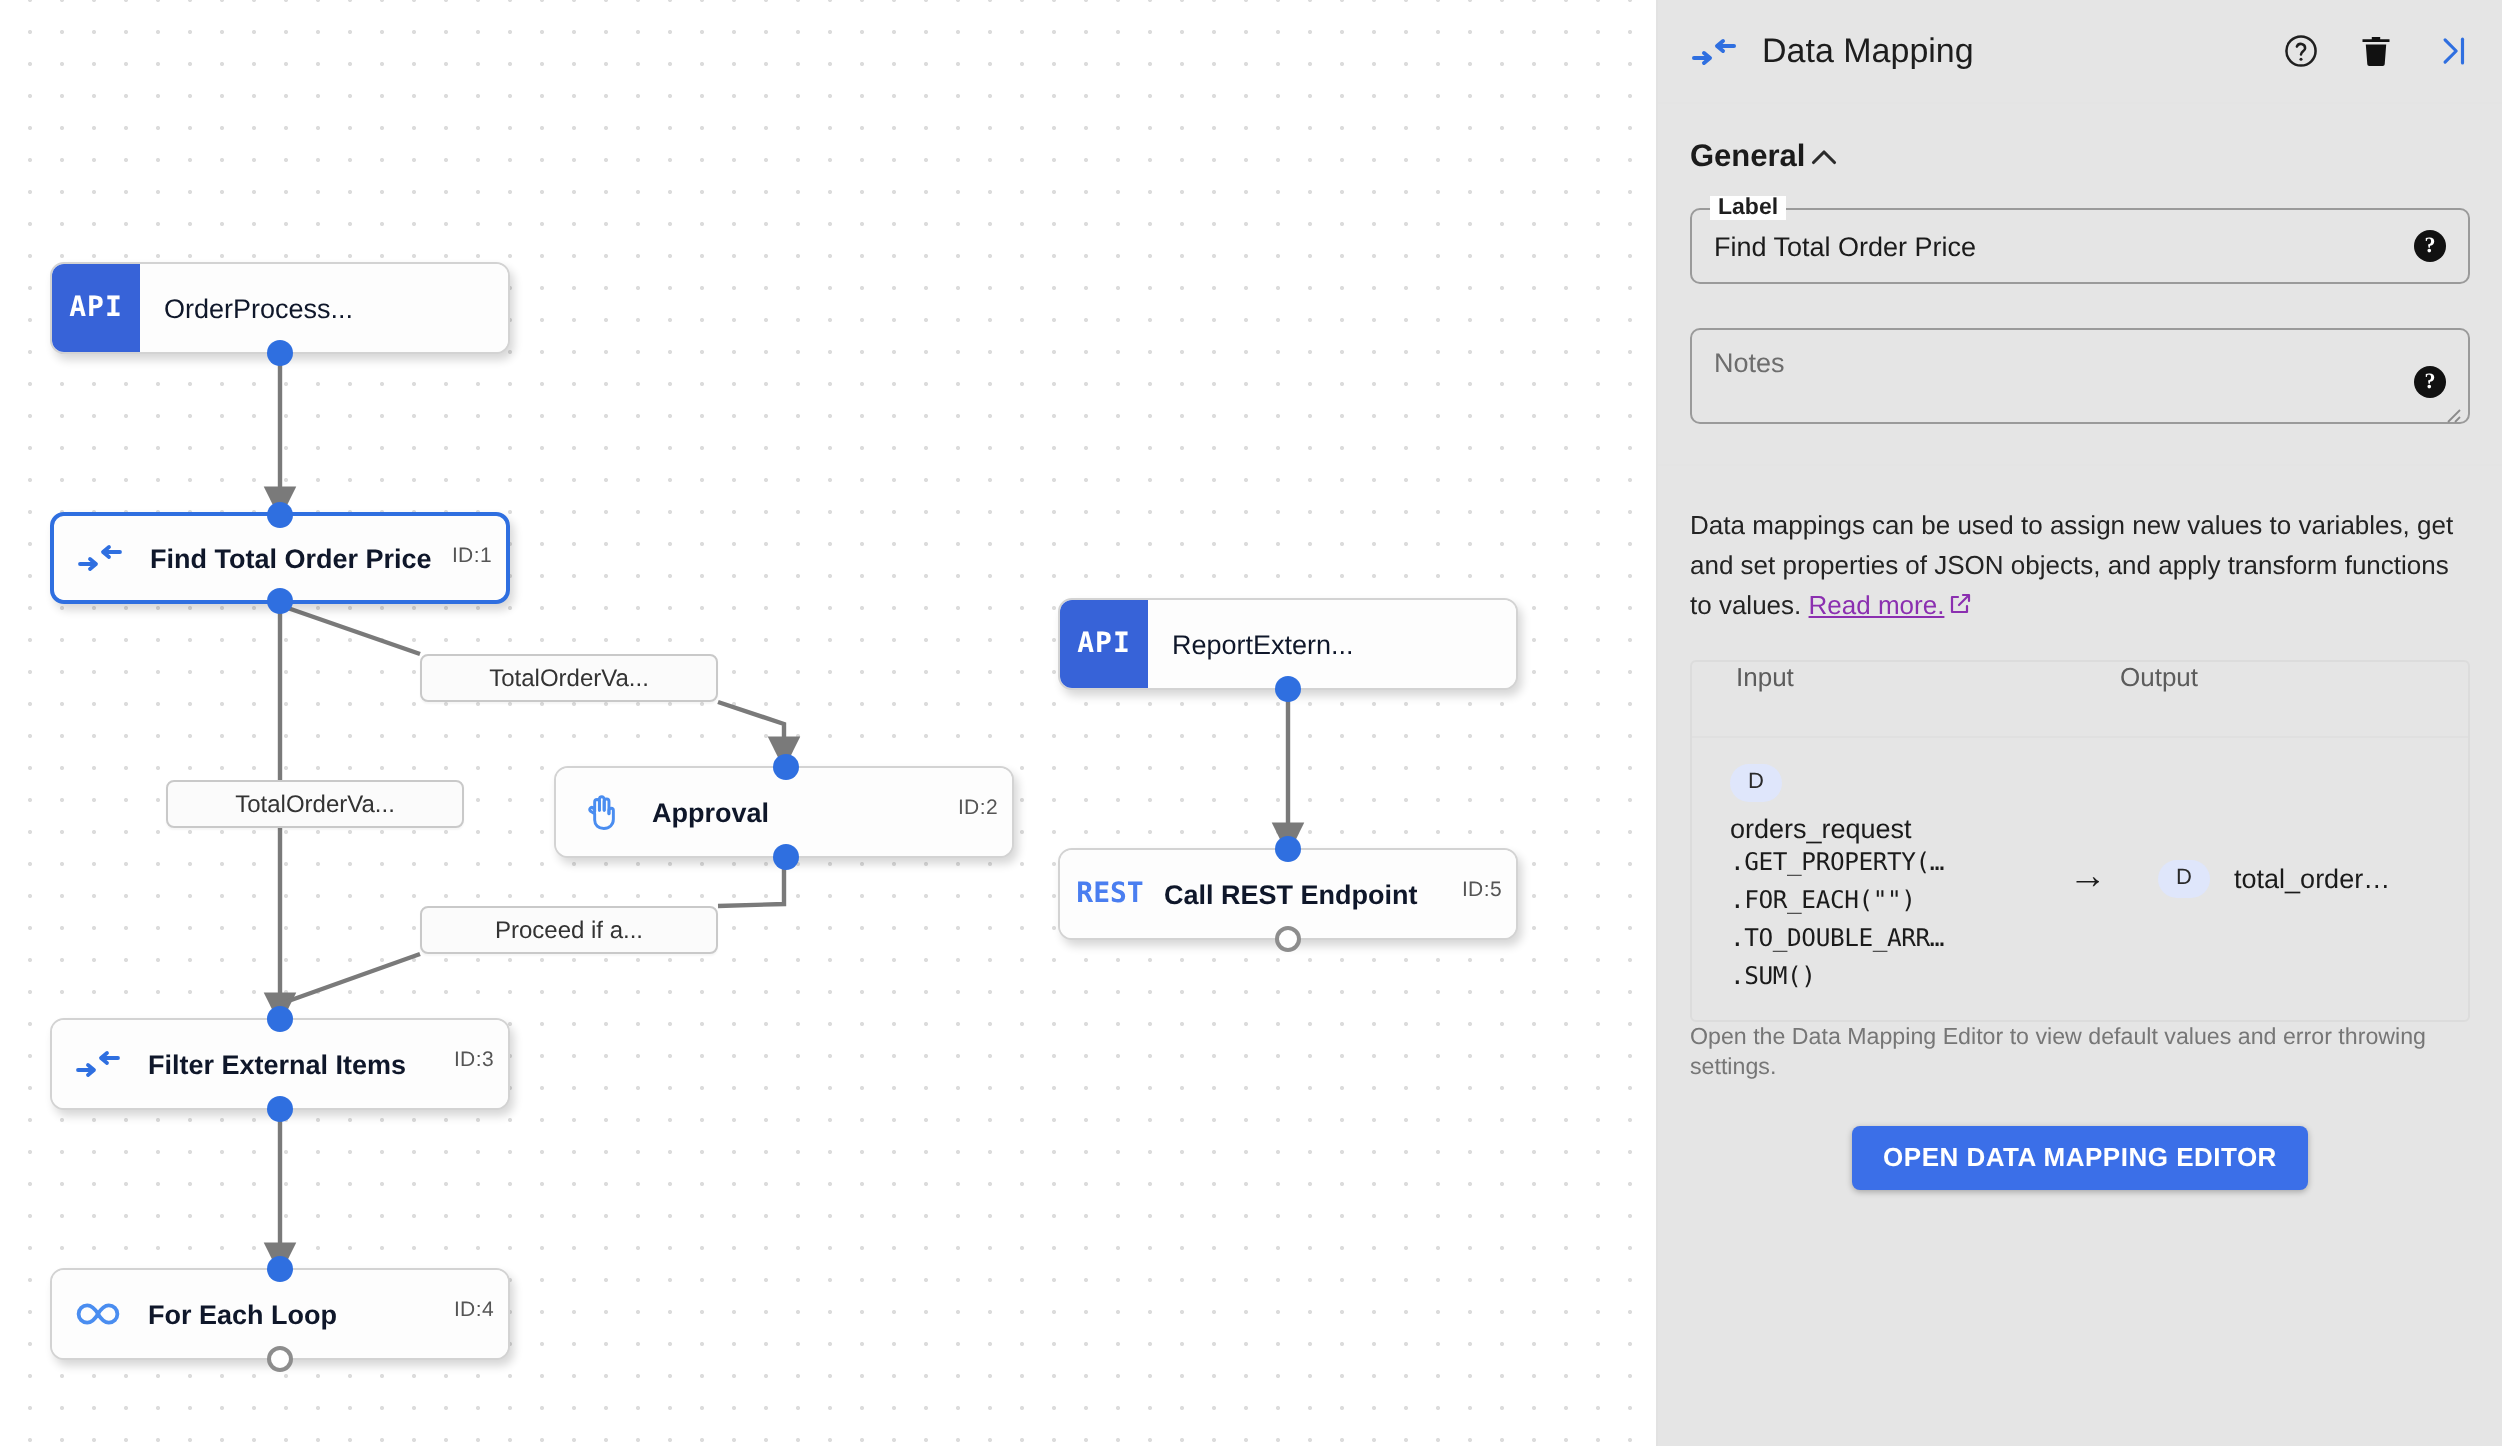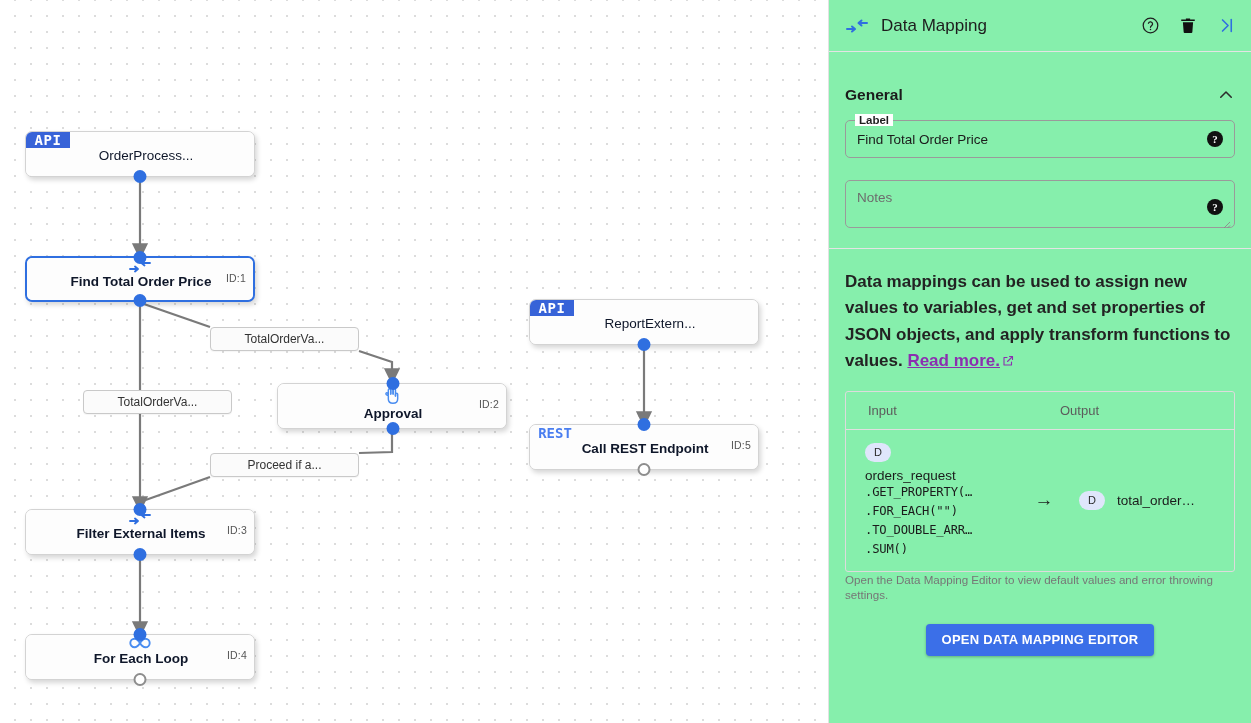--- a/index.html
+++ b/index.html
@@ -26,21 +26,21 @@
   .node {
     position: absolute;
     background: #fdfdfd;
     border: 1px solid #d3d3d3;
     border-radius: 7px;
     box-shadow: 2px 3px 5px rgba(0,0,0,0.16);
     display: flex; align-items: center;
     overflow: visible;
   }
   .node.selected { border: 2px solid #2f6fe0; }
-  .node-inner { display: flex; align-items: center; height: 100%; width: 100%; border-radius: 6px; overflow: hidden; background: #fdfdfd; flex-direction: column; }
+  .node-inner { display: flex; align-items: center; height: 100%; width: 100%; border-radius: 6px; overflow: hidden; background: #fdfdfd; }
 
   .api-badge {
     width: 44px; align-self: stretch;
     background: #3763d8;
     color: #fff;
     display: flex; align-items: center; justify-content: center;
     font-family: "DejaVu Sans Mono", "Liberation Mono", monospace;
     font-size: 14px; font-weight: 700; letter-spacing: 0.5px;
   }
   .rest-badge {
@@ -78,40 +78,40 @@
     font-size: 12px; color: #333;
     display: flex; align-items: center; justify-content: center;
     white-space: nowrap;
     box-shadow: 0 1px 1px rgba(0,0,0,0.04);
   }
 
   
   .panel {
     width: 423px; height: 723px;
     border-left: 1px solid #e2e2e2;
-    background: #86efac;
+    background: #e5e5e5;
     display: flex; flex-direction: column;
     overflow: hidden;
   }
   .panel-header {
     height: 52px; flex: none;
     display: flex; align-items: center;
     padding: 0 14px 0 16px;
     border-bottom: 1px solid #e4e4e4;
   }
   .panel-header-icon { width: 30px; display: flex; align-items: center; color: #2f6fe0; }
   .panel-title { font-size: 17px; color: #1d1d1d; flex: 1; padding-left: 6px; }
   .header-actions { display: flex; align-items: center; gap: 16px; }
   .hicon { width: 22px; height: 22px; display: flex; align-items: center; justify-content: center; cursor: pointer; }
 
   .section { padding: 18px 16px 20px 16px; }
   .section-divider { border-top: 1px solid #e4e4e4; }
   .section-head {
-    display: flex; align-items: center; justify-content: space-between;
-    margin-bottom: 16px; cursor: pointer; margin-top: 16px;
+    display: flex; align-items: center; 
+    margin-bottom: 16px; cursor: pointer;
   }
   .section-title { font-size: 15.5px; font-weight: 700; color: #1b1b1b; }
   .chev { width: 18px; height: 18px; color: #2b2b2b; }
 
   .field {
     position: relative;
     border: 1px solid #9a9a9a;
     border-radius: 5px;
     height: 38px;
     display: flex; align-items: center;
@@ -133,26 +133,26 @@
     display: flex; align-items: center; justify-content: center;
     font-family: "Liberation Serif", serif;
     cursor: pointer;
   }
   .notes .help-badge { top: 26px; }
   .resize-grip {
     position: absolute; right: 3px; bottom: 2px;
     width: 10px; height: 10px; cursor: nwse-resize;
   }
 
-  .desc { font-size: 17px; line-height: 1.55; color: #232323; margin-bottom: 16px; font-weight: bold; }
+  .desc { font-size: 13px; line-height: 1.55; color: #232323; margin-bottom: 16px; }
   .link { color: #8b2fb0; text-decoration: underline; cursor: pointer; }
   .ext-icon { display: inline-block; vertical-align: -1px; margin-left: 2px; color: #8b2fb0; }
 
   .map-table { border: 1px solid #dcdcdc; border-radius: 3px; overflow: hidden; }
-  .map-thead { display: flex; height: 38px; align-items: center; border-bottom: 1px solid #e0e0e0; }
+  .map-thead { display: flex; height: 38px; border-bottom: 1px solid #e0e0e0; }
   .map-th { font-size: 13px; color: #5c5c5c; }
   .map-th.in { width: 50%; padding-left: 22px; }
   .map-th.out { width: 50%; padding-left: 20px; }
   .map-row { display: flex; align-items: center; min-height: 110px; padding: 12px 0; }
   .map-cell-in { width: 44%; padding-left: 19px; }
   .map-arrow { width: 14%; display: flex; align-items: center; justify-content: center; font-size: 19px; color: #1c1c1c; }
   .map-cell-out { width: 42%; display: flex; align-items: center; gap: 12px; padding-left: 8px; }
   .chip {
     display: inline-flex; align-items: center; justify-content: center;
     min-width: 26px; height: 19px; padding: 0 7px;

